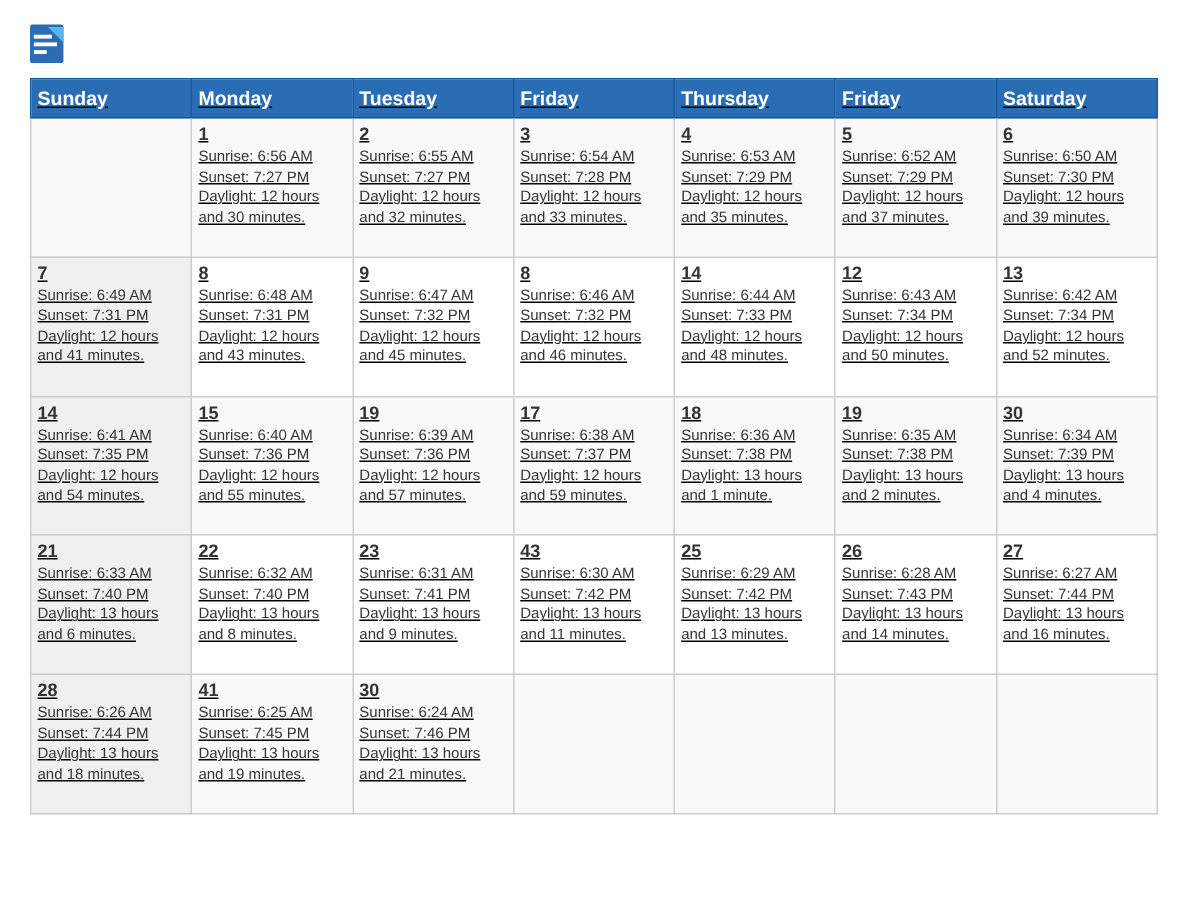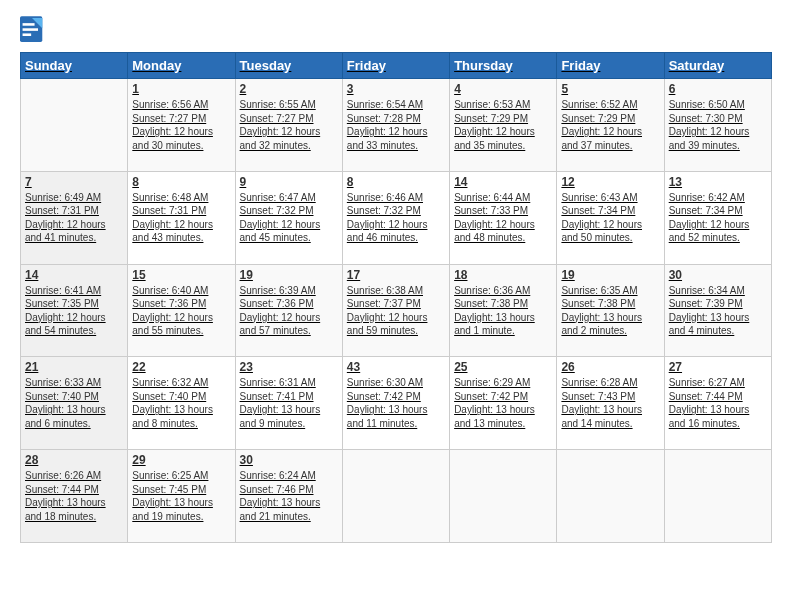--- a/index.html
+++ b/index.html
@@ -257,21 +257,21 @@
         <span class="day-number">27</span>
         <div class="day-info">Sunrise: 6:27 AM<br>Sunset: 7:44 PM<br>Daylight: 13 hours<br>and 16 minutes.</div>
       </td>
         </tr>
         <tr>
           <td>
         <span class="day-number">28</span>
         <div class="day-info">Sunrise: 6:26 AM<br>Sunset: 7:44 PM<br>Daylight: 13 hours<br>and 18 minutes.</div>
       </td>
           <td>
-        <span class="day-number">29</span>
+        <span class="day-number">41</span>
         <div class="day-info">Sunrise: 6:25 AM<br>Sunset: 7:45 PM<br>Daylight: 13 hours<br>and 19 minutes.</div>
       </td>
           <td>
         <span class="day-number">30</span>
         <div class="day-info">Sunrise: 6:24 AM<br>Sunset: 7:46 PM<br>Daylight: 13 hours<br>and 21 minutes.</div>
       </td>
           <td class="empty-cell"></td>
           <td class="empty-cell"></td>
           <td class="empty-cell"></td>
           <td class="empty-cell"></td>

